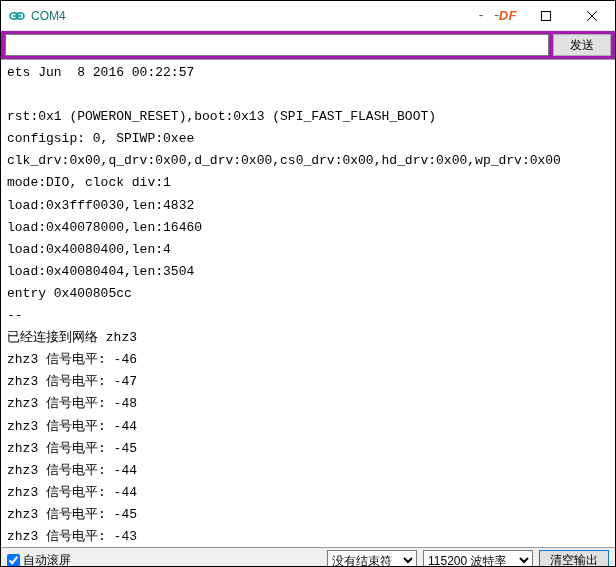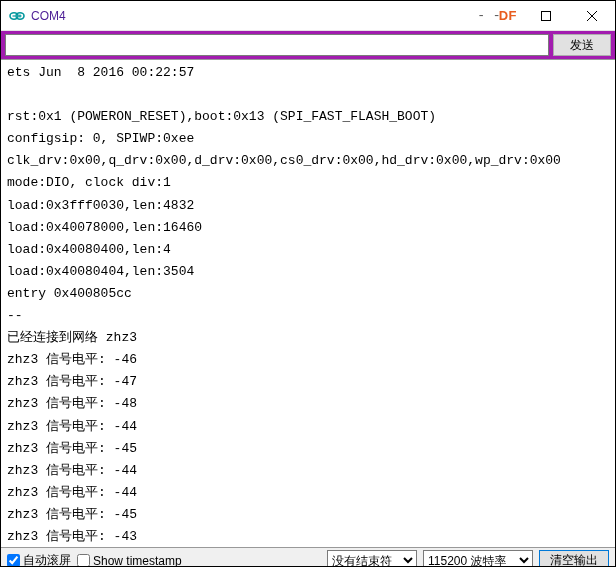--- a/index.html
+++ b/index.html
@@ -19,30 +19,31 @@
     padding: 0 0 0 8px;
     border-bottom: 1px solid #e5e5e5;
   }
   .titlebar .app-icon {
     width: 16px; height: 16px;
     margin-right: 6px;
     display: flex; align-items: center; justify-content: center;
   }
   .titlebar .title {
     font-size: 12px;
-    color: #4c1d95;
+    color: #0f766e;
     flex: 0 0 auto;
   }
   .titlebar .spacer { flex: 1; }
   .titlebar .df-badge {
     font-size: 13px;
     font-weight: bold;
     color: #e85d1f;
     margin-right: 6px;
     letter-spacing: 0.5px;
+    font-style: italic;
   }
   .titlebar .win-btn {
     width: 46px; height: 30px;
     display: flex; align-items: center; justify-content: center;
     color: #000;
     font-size: 10px;
   }
   .toolbar {
     display: flex;
     padding: 3px 4px;
@@ -165,21 +166,17 @@
 zhz3 信号电平: -44
 zhz3 信号电平: -45
 zhz3 信号电平: -43
 zhz3 信号电平: -45</div>
 
 <div class="statusbar">
   <label>
     <input type="checkbox" id="cb-autoscroll" checked="" style="">
     <span>自动滚屏</span>
   </label>
-  <label>
-    <input type="checkbox" id="cb-timestamp" style="">
-    <span>Show timestamp</span>
-  </label>
   <span class="spacer"></span>
   <select id="sel-lineend" style="width:90px;"><option>没有结束符</option></select>
   <select id="sel-baud" style="width:110px;"><option>115200 波特率</option></select>
   <button>清空输出</button>
 </div>
 
 </body></html>

